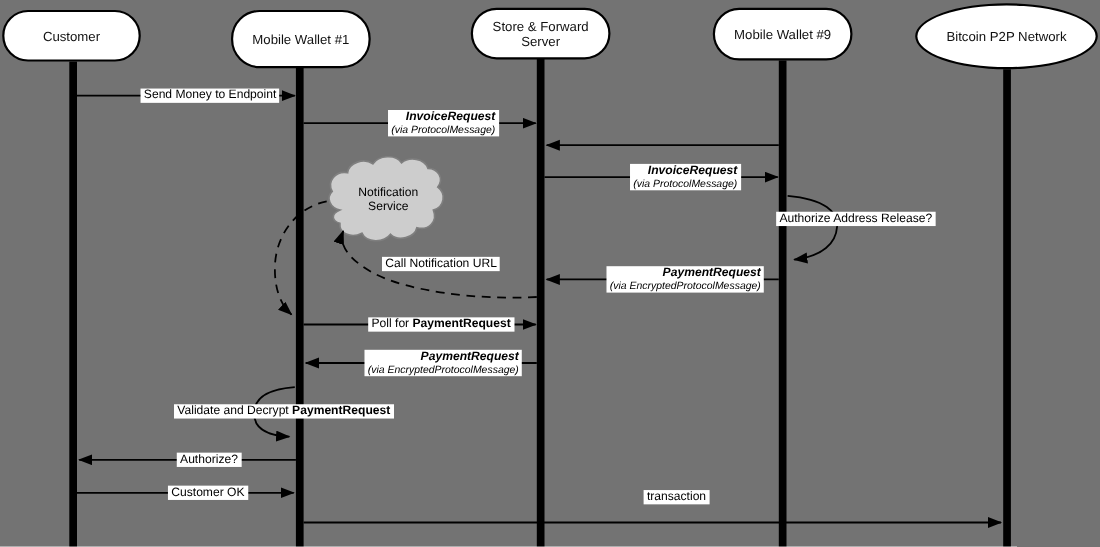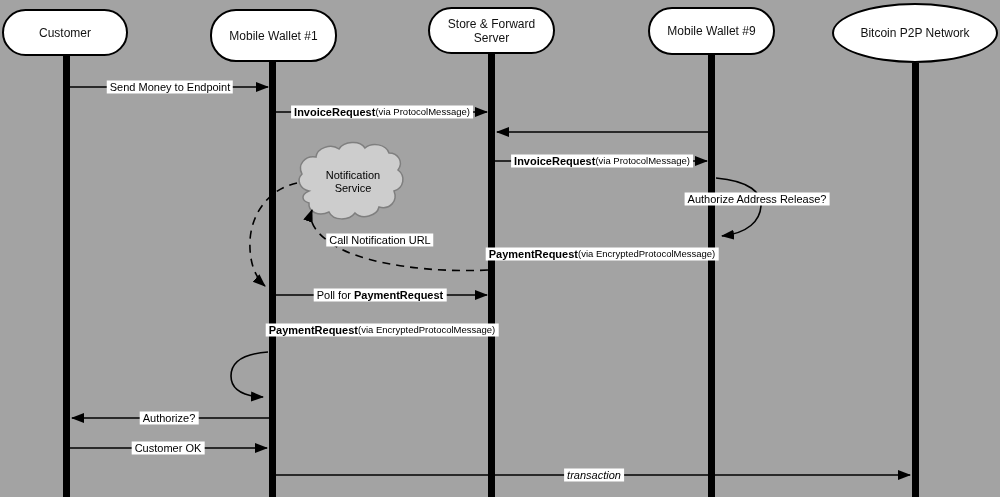--- a/index.html
+++ b/index.html
@@ -1,35 +1,36 @@
 <!DOCTYPE html>
 <html><head>
 <meta charset="utf-8">
 <style>
   html,body{margin:0;padding:0;background:#ffffff;}
   .stage{
-    position:relative;width:1000px;height:497px;background:#a3a3a3;
+    position:relative;width:1000px;height:497px;background:#737373;
     font-family:"Liberation Sans",sans-serif;color:#000;overflow:hidden;
   }
   .actor{
     position:absolute;box-sizing:border-box;background:#fff;border:2px solid #000;
     display:flex;align-items:center;justify-content:center;text-align:center;
     font-size:12px;color:#111;z-index:3;
   }
   .stadium{border-radius:26px;}
   .ellipse{border-radius:50%;}
   .lifeline{position:absolute;width:7px;background:#000;z-index:1;}
   svg.overlay{position:absolute;left:0;top:0;z-index:2;}
   .lbl{
     position:absolute;transform:translate(-50%,-50%);white-space:nowrap;
     background:#fff;padding:0 3px;font-size:11px;line-height:13px;z-index:4;
     text-align:center;
+    margin-left:21px;
   }
   .lbl .b{font-weight:bold;}
-  .lbl.stack{display:flex;align-items:flex-start;}
+  .lbl.stack{display:flex;flex-direction:column;align-items:flex-end;font-style:italic;}
   .lbl .via{font-size:9.5px;line-height:11px;font-weight:normal;}
   .cloud-text{
     position:absolute;transform:translate(-50%,-50%);z-index:4;background:transparent;
     font-size:11px;line-height:13px;text-align:center;white-space:nowrap;
   }
 </style>
 </head>
 <body>
 
 <div class="stage">
@@ -125,30 +126,33 @@
 
   <div class="lbl" style="left:380px;top:295px;text-align:right;">
     <span>Poll for </span><span class="b">PaymentRequest</span>
   </div>
 
   <div class="lbl stack" style="left:382px;top:330px;">
     <span class="b">PaymentRequest</span>
     <span class="via">(via EncryptedProtocolMessage)</span>
   </div>
 
+  <div class="lbl" style="left:237px;top:374px;">
+    <span>Validate and Decrypt </span><span class="b">PaymentRequest</span>
+  </div>
 
   <div class="lbl" style="left:169px;top:418px;">
     <span>Authorize?</span>
   </div>
 
   <div class="lbl" style="left:168px;top:448px;">
     <span>Customer OK</span>
   </div>
 
-  <div class="lbl" style="left:594px;top:475px;font-style:italic;">
+  <div class="lbl" style="left:594px;top:452px;">
     <span>transaction</span>
   </div>
 
   <div class="cloud-text" style="left:353px;top:182px;">
     <div>Notification</div>
     <div>Service</div>
   </div>
 
 </div>
 

